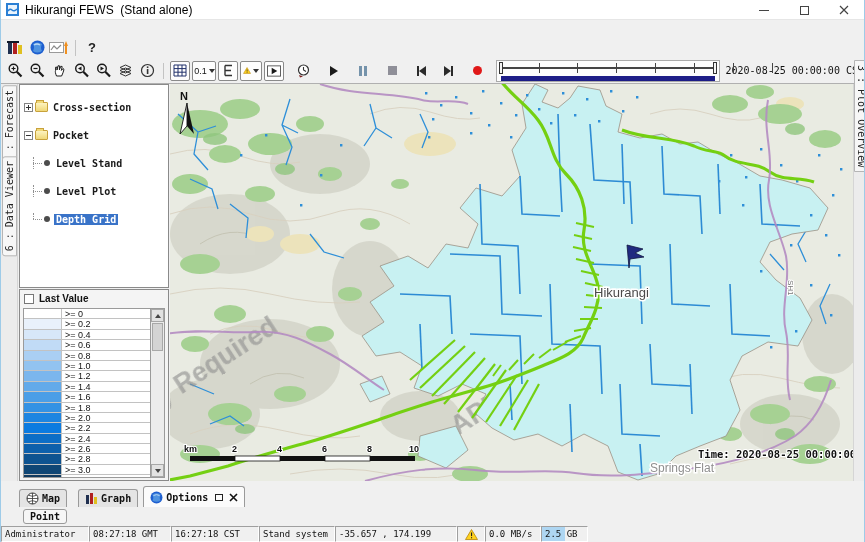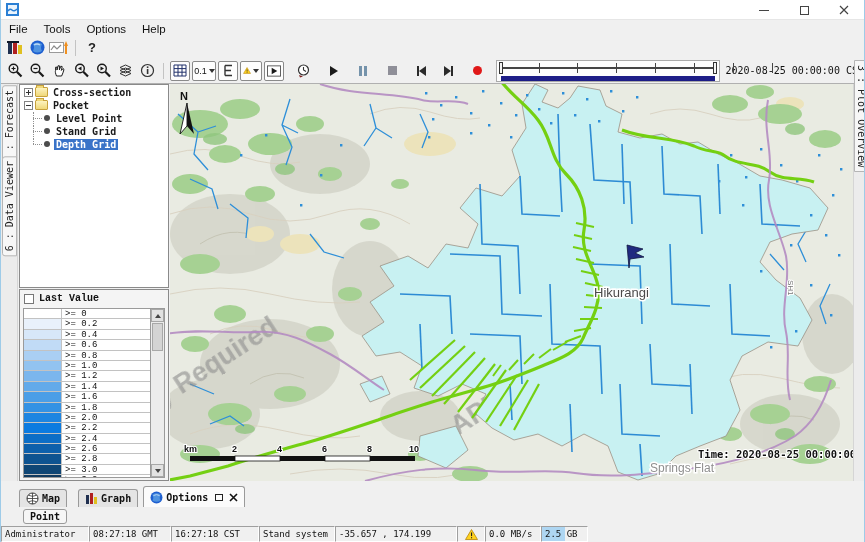--- a/index.html
+++ b/index.html
@@ -59,38 +59,38 @@
   
   .strip-left { position:absolute; left:0; top:84px; width:17px; height:397px; background:#ececec; border-right:1px solid #d5d5d5; }
   .strip-right { position:absolute; left:852px; top:84px; width:13px; height:397px; background:#ececec; border-left:1px solid #d5d5d5; }
   .vtab { font-size:10px; font-family:"DejaVu Sans Mono", monospace; color:#222; background:#f7f7f7;
           border:1px solid #b5b5b5; padding:4px 1px; white-space:pre; }
   .vtab-l { writing-mode:vertical-rl; transform:rotate(180deg); position:absolute; left:1px; border-radius:0 3px 3px 0; }
   .vtab-r { writing-mode:vertical-rl; position:absolute; left:0; border-radius:0 3px 3px 0; }
 
   .tree-panel { position:absolute; left:18px; top:84px; width:150px; height:204px; background:#fff;
                 border:1px solid #8a8a8a; overflow:hidden; font-family:"DejaVu Sans Mono", monospace; }
-  .tree-row { display:flex; align-items:center; height:12px; font-size:10px; font-weight:bold; color:#1a1a1a; margin-top:1px; }
+  .tree-row { display:flex; align-items:center; height:12px; font-size:10px; font-weight:bold; color:#1a1a1a; margin-top:16px; }
   .expander { width:9px; height:9px; border:1px solid #848484; background:#fff; margin-left:4px; margin-right:2px;
               position:relative; flex:none; }
   .expander::before, .expander.minus::before { content:""; position:absolute; left:1px; top:3px; width:5px; height:1px; background:#333; }
   .expander.plus::after { content:""; position:absolute; left:3px; top:1px; width:1px; height:5px; background:#333; }
   .folder { width:13px; height:10px; background:linear-gradient(#fdf3c0,#f0d878); border:1px solid #c8a23c;
             border-radius:1px; margin-right:3px; position:relative; flex:none; }
   .folder::before { content:""; position:absolute; left:0; top:-3px; width:6px; height:2px; background:#f0d878; border:1px solid #c8a23c; border-bottom:none; }
   .connector { width:14px; height:12px; margin-left:10px; position:relative; flex:none; }
   .connector::before { content:""; position:absolute; left:3px; top:0; bottom:0; border-left:1px dotted #909090; }
   .connector.last::before { bottom:6px; }
   .connector::after { content:""; position:absolute; left:3px; top:6px; width:9px; border-top:1px dotted #909090; }
   .bullet { width:6px; height:6px; border-radius:50%; background:#4c4c4c; margin-right:4px; flex:none; }
   .tree-label { white-space:pre; padding:0 2px; }
   .tree-label.selected { background:#3973c8; color:#fff; }
 
   .legend-panel { position:absolute; left:18px; top:289px; width:150px; height:192px; background:#f4f4f4;
-                  border:1px solid #8a8a8a; font-family:Liberation Mono, monospace; }
+                  border:1px solid #8a8a8a; font-family:Liberation Sans, sans-serif; }
   .legend-head { display:flex; align-items:center; height:17px; padding-left:4px; }
   .checkbox { width:10px; height:10px; border:1px solid #777; background:#fff; margin-right:5px; flex:none; }
   .legend-head-label { font-size:10px; font-weight:bold; color:#111; white-space:pre; }
   .legend-list { position:absolute; left:3px; right:3px; top:18px; bottom:2px; background:#fff;
                  border:1px solid #9a9a9a; overflow:hidden; display:flex; }
   .legend-rows { flex:1; }
   .legend-row { display:flex; height:10.4px; border-bottom:1px solid #c2c2c2; }
   .swatch { width:38px; border-right:1px solid #c2c2c2; flex:none; }
   .legend-label { flex:1; font-size:9px; color:#111; line-height:10px; padding-left:3px; white-space:pre; background:#fff; }
   .legend-scroll { width:14px; border-left:1px solid #9a9a9a; background:#ececec; position:relative; flex:none; }
@@ -125,41 +125,36 @@
 <body>
 
 <div id="window">
 
   <div class="titlebar">
     <span class="app-icon">
       <svg width="9" height="9" viewBox="0 0 9 9">
           <path d="M0,6 Q2,3 4,5 T9,4" stroke="#2a7fd4" stroke-width="1.5" fill="none"></path>
         </svg>
     </span>
+    <span class="title-text">Hikurangi FEWS  (Stand alone)</span>
     <div class="win-controls">
       <span class="win-btn">
           <span class="glyph-min"></span>
         </span>
       <span class="win-btn">
           <span class="glyph-max"></span>
         </span>
       <span class="win-btn">
           <svg width="10" height="10" viewBox="0 0 10 10">
             <path d="M1,1 L9,9 M9,1 L1,9" stroke="#444" stroke-width="1.2"></path>
           </svg>
         </span>
     </div>
   </div>
 
-  <div class="menubar">
-    <span class="menu-item">File</span>
-    <span class="menu-item">Tools</span>
-    <span class="menu-item">Options</span>
-    <span class="menu-item">Help</span>
-  </div>
 
   <div class="toolbar1">
     <span class="tb-btn" style="margin-left:4px">
       <svg width="16" height="15" viewBox="0 0 16 15">
         <rect x="1" y="3" width="4" height="11" fill="#203050"></rect>
           <rect x="6" y="1" width="4" height="13" fill="#b02020"></rect>
           <rect x="11" y="5" width="4" height="9" fill="#e0c020"></rect>
         <rect x="0" y="1" width="12" height="2" fill="#101828"></rect>
       </svg>
     </span>
@@ -327,26 +322,26 @@
       <span class="tree-label">Cross-section</span>
     </div>
     <div class="tree-row">
       <span class="expander minus"></span>
       <span class="folder"></span>
       <span class="tree-label">Pocket</span>
     </div>
     <div class="tree-row">
       <span class="connector"></span>
       <span class="bullet"></span>
-      <span class="tree-label">Level Point</span>
+      <span class="tree-label">Level Stand</span>
     </div>
     <div class="tree-row">
       <span class="connector"></span>
       <span class="bullet"></span>
-      <span class="tree-label">Stand Grid</span>
+      <span class="tree-label">Level Plot</span>
     </div>
     <div class="tree-row">
       <span class="connector last"></span>
       <span class="bullet"></span>
       <span class="tree-label selected">Depth Grid</span>
     </div>
   </div>
 
   <div class="legend-panel">
     <div class="legend-head">

